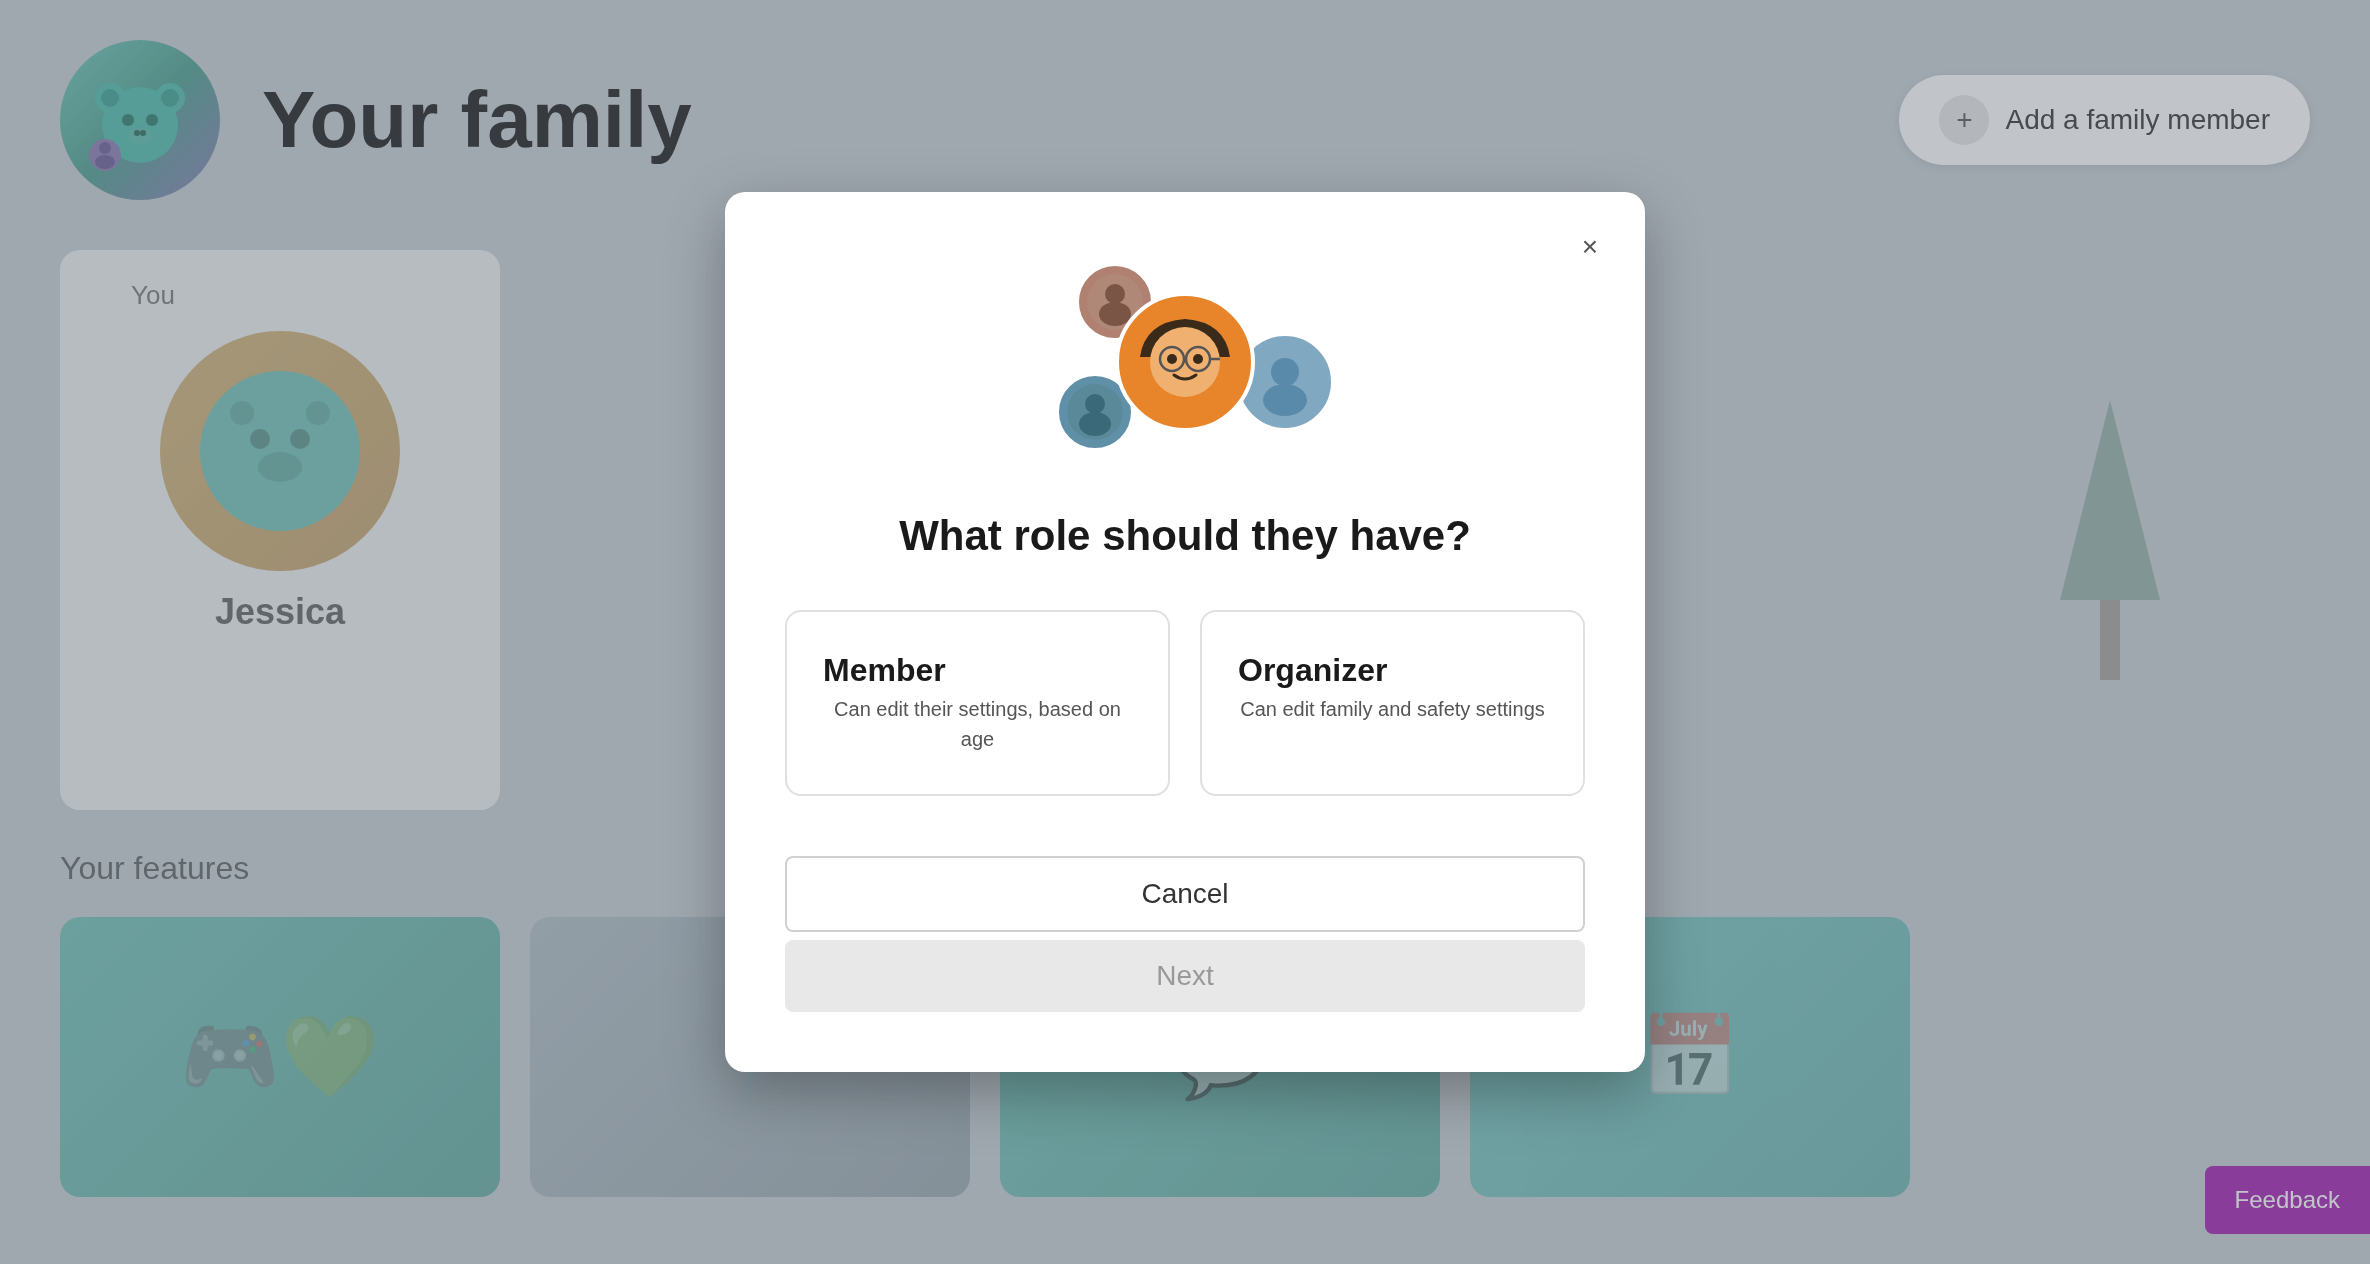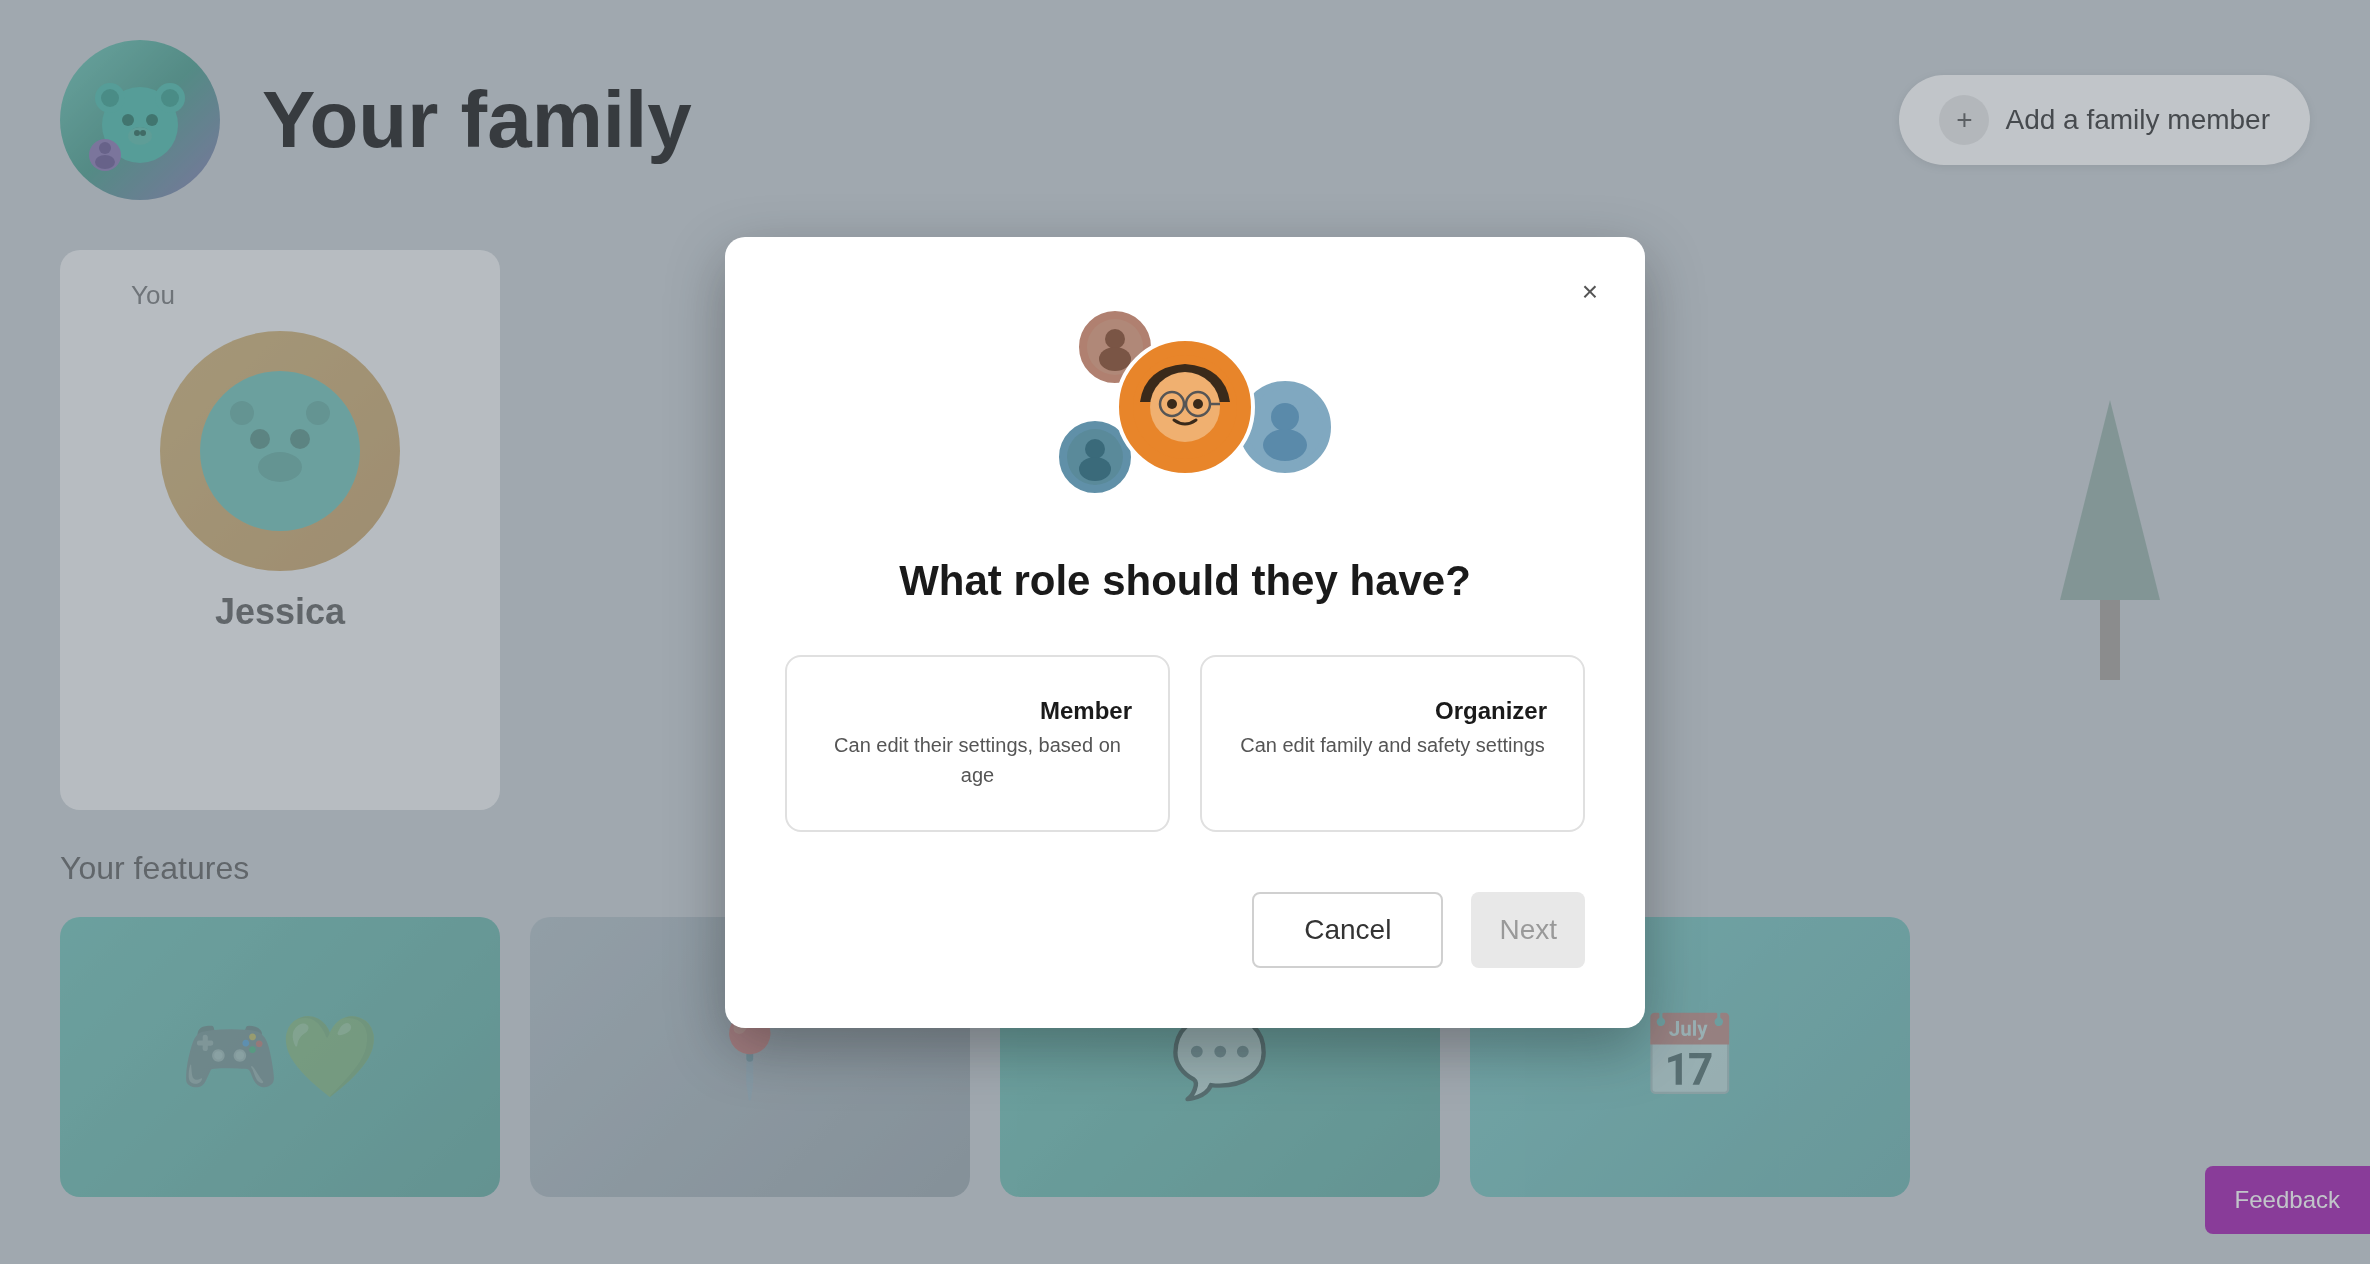--- a/index.html
+++ b/index.html
@@ -290,39 +290,38 @@
     .role-card {
       flex: 1;
       border: 2px solid #e0e0e0;
       border-radius: 16px;
       padding: 40px 36px;
       cursor: pointer;
       transition: border-color 0.2s;
     }
 
     .role-card-title {
-      font-size: 24px;
+      font-size: 32px;
       font-weight: 700;
       color: #1a1a1a;
       margin-bottom: 5px;
-      text-align: right;
     }
 
     .role-card-desc {
       font-size: 20px;
       color: #555;
       line-height: 1.5;
       text-align: center;
     }
 
     
     .dialog-buttons {
       display: flex;
-      justify-content: flex-end;
-      gap: 28px;
+      gap: 8px;
+      flex-direction: column;
     }
 
     .btn-cancel {
       background: white;
       border: 2px solid #d0d0d0;
       border-radius: 8px;
       padding: 20px 50px;
       font-size: 28px;
       color: #333;
       cursor: pointer;

